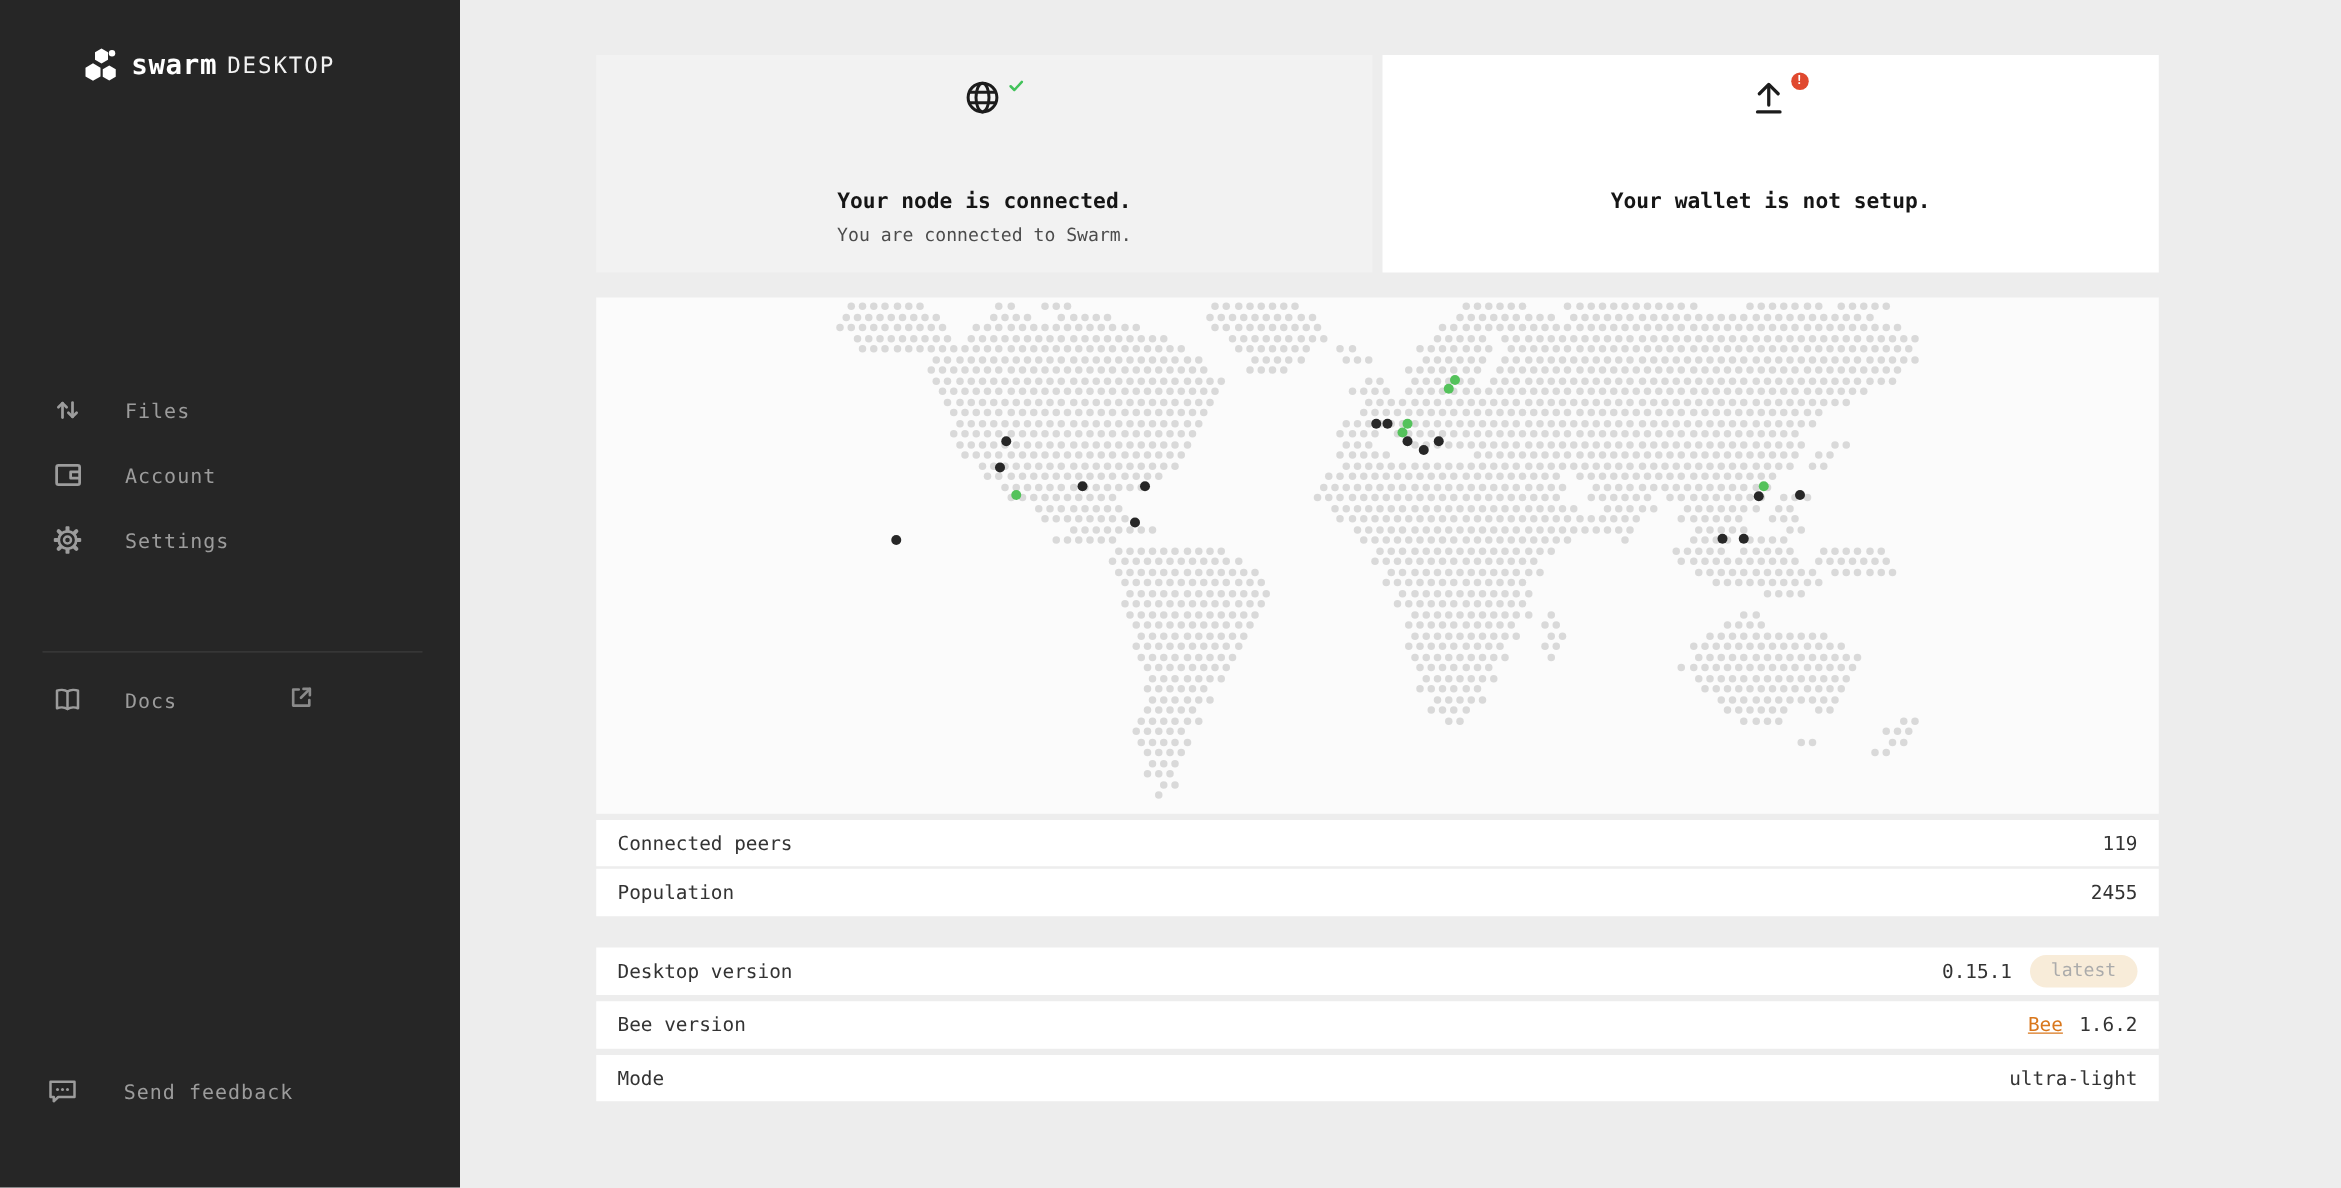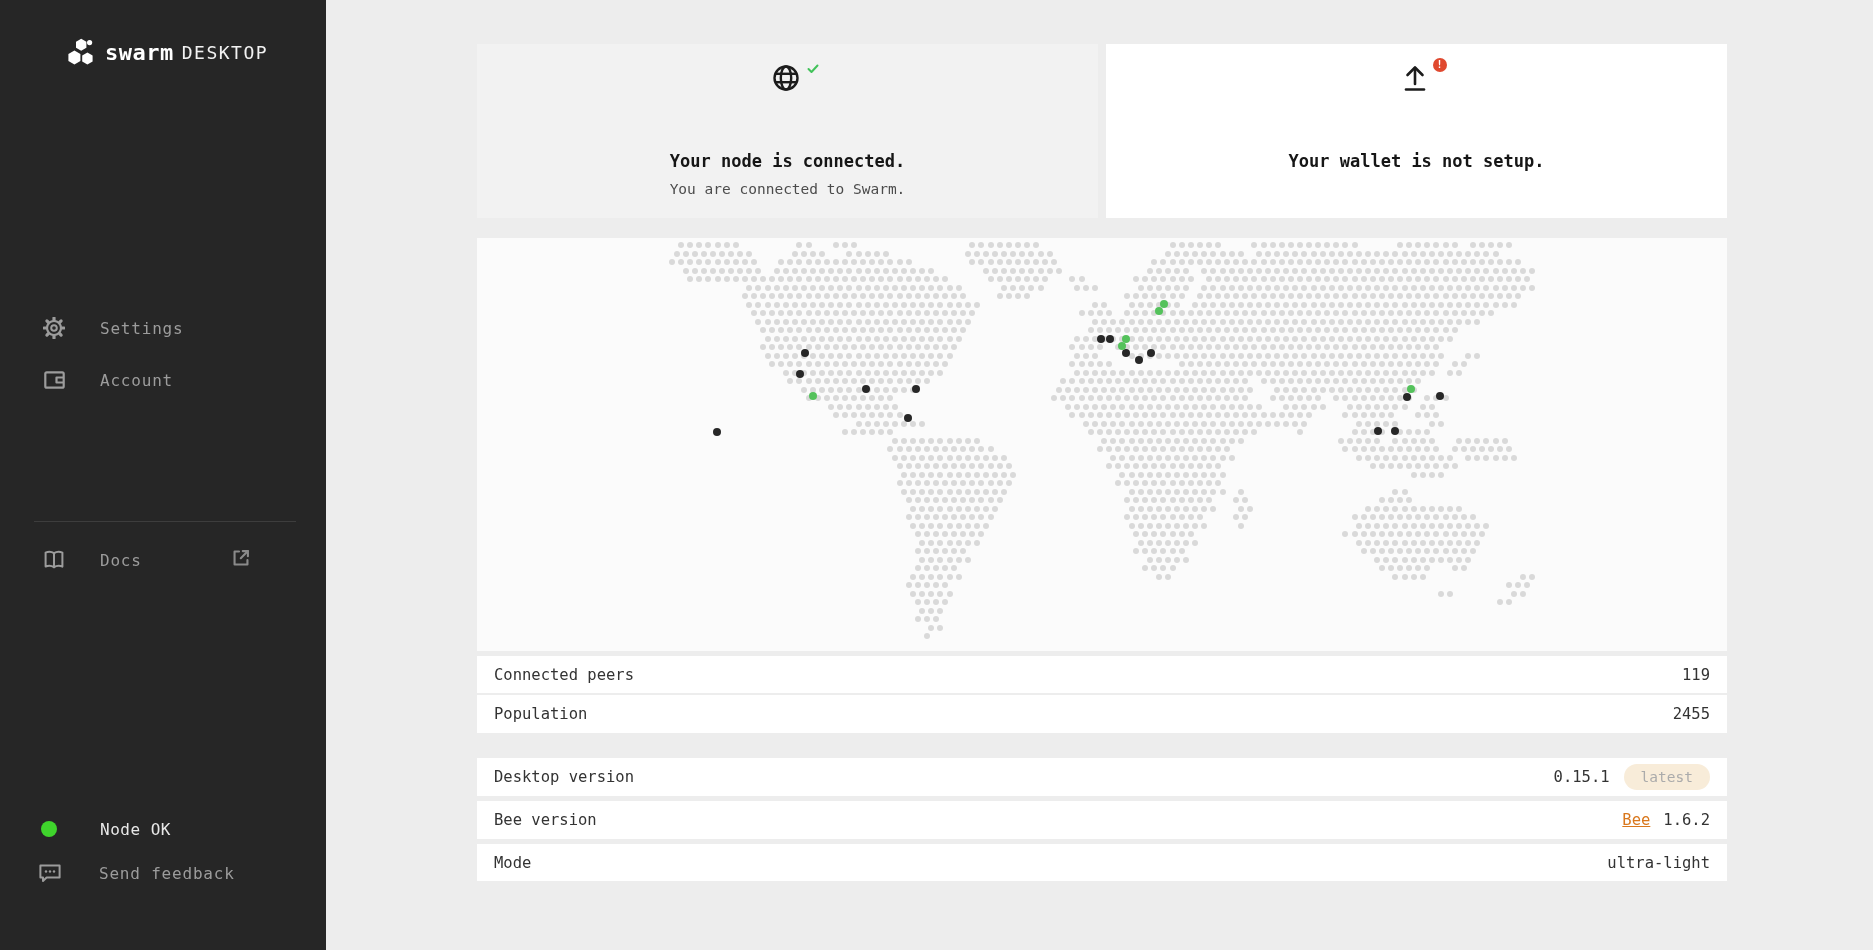--- a/index.html
+++ b/index.html
@@ -1,21 +1,21 @@
 <!DOCTYPE html>
 <html><head>
 <meta charset="utf-8">
 <style>
   html,body{margin:0;padding:0;}
   body{
     width:1873px;height:950px;position:relative;overflow:hidden;
     background:#ededed;font-family:"DejaVu Sans Mono","Liberation Mono",monospace;
   }
   
-  .sidebar{position:absolute;top:0;left:0;bottom:0;width:326px;background:#262626;}
+  .sidebar{position:absolute;top:0;left:0;bottom:0;width:326px;background:#262626;padding-left:42px;}
   .logo{position:absolute;top:38px;left:66px;display:flex;align-items:center;}
   .logo svg{display:block;}
   .logo .brand{color:#ffffff;font-weight:700;font-size:22px;margin-left:9px;letter-spacing:0.5px;}
   .logo .suffix{color:#f2f2f2;font-weight:400;font-size:18px;margin-left:8px;letter-spacing:1.5px;}
   .nav{position:absolute;top:302px;left:0;right:0;}
   .nav-item{position:relative;height:52px;display:flex;align-items:center;color:#9c9c9c;cursor:pointer;}
   .nav-item .icn{width:24px;margin-left:42px;display:flex;justify-content:center;align-items:center;}
   .nav-item .lbl{margin-left:34px;font-size:16px;letter-spacing:0.8px;}
   .nav-item.active{background:#323232;color:#ededed;}
   .nav-item.active::before{content:"";position:absolute;left:0;top:0;bottom:0;width:5px;background:#de8214;}
@@ -76,45 +76,56 @@
         <circle cx="23.6" cy="4.6" r="2.6"></circle>
       </svg>
     </span>
     <span class="brand">swarm</span>
     <span class="suffix">DESKTOP</span>
   </div>
 
   <div class="nav">
     <div class="nav-item">
       <span class="icn">
+        <svg width="20" height="20" viewBox="0 0 20 20" fill="none" stroke="currentColor" stroke-width="2.2" stroke-linecap="round" stroke-linejoin="round">
+          <path d="M6 16 V4.5"></path>
+            <path d="M2.7 7.8 L6 4.5 L9.3 7.8"></path>
+          <path d="M14 4 V15.5"></path>
+            <path d="M10.7 12.2 L14 15.5 L17.3 12.2"></path>
+        </svg>
+      </span>
+      <span class="lbl">Files</span>
+    </div>
+    <div class="nav-item">
+      <span class="icn">
+        <svg width="21" height="18" viewBox="0 0 21 18" fill="none" stroke="currentColor" stroke-width="2.2" stroke-linejoin="round">
+          <rect x="1.3" y="1.3" width="18.4" height="15.4" rx="1.5"></rect>
+          <path d="M19.5 6.5 H12.5 V11.5 H19.5"></path>
+        </svg>
+      </span>
+      <span class="lbl">Account</span>
+    </div>
+    <div class="nav-item">
+      <span class="icn">
         <svg width="22" height="22" viewBox="0 0 22 22" fill="none" stroke="currentColor" stroke-linecap="round">
           <circle cx="11" cy="11" r="7" stroke-width="2.2"></circle>
           <circle cx="11" cy="11" r="2.8" stroke-width="2"></circle>
           <g stroke-width="3.2">
             <path d="M21 11 H18.6"></path>
               <path d="M18.1 18.1 L16.4 16.4"></path>
             <path d="M11 21 V18.6"></path>
               <path d="M3.9 18.1 L5.6 16.4"></path>
             <path d="M1 11 H3.4"></path>
               <path d="M3.9 3.9 L5.6 5.6"></path>
             <path d="M11 1 V3.4"></path>
               <path d="M18.1 3.9 L16.4 5.6"></path>
           </g>
         </svg>
       </span>
       <span class="lbl">Settings</span>
-    </div>
-    <div class="nav-item">
-      <span class="icn">
-        <svg width="21" height="18" viewBox="0 0 21 18" fill="none" stroke="currentColor" stroke-width="2.2" stroke-linejoin="round">
-          <rect x="1.3" y="1.3" width="18.4" height="15.4" rx="1.5"></rect>
-          <path d="M19.5 6.5 H12.5 V11.5 H19.5"></path>
-        </svg>
-      </span>
-      <span class="lbl">Account</span>
     </div>
   </div>
 
   <div class="docs-divider"></div>
 
   <div class="docs-item">
     <span class="icn">
       <svg width="22" height="20" viewBox="0 0 22 20" fill="none" stroke="currentColor" stroke-width="2" stroke-linejoin="round" stroke-linecap="round">
         <path d="M11 3.2 C8.6 1.6 4.8 1.6 2.6 2.6 V16.6 C4.8 15.6 8.6 15.6 11 17.2 C13.4 15.6 17.2 15.6 19.4 16.6 V2.6 C17.2 1.6 13.4 1.6 11 3.2 Z"></path>
         <path d="M11 3.2 V17.2"></path>
@@ -123,24 +134,20 @@
     <span class="lbl">Docs</span>
     <span class="ext">
       <svg width="20" height="20" viewBox="0 0 18 18" fill="none" stroke="currentColor" stroke-width="1.9" stroke-linecap="round" stroke-linejoin="round">
         <path d="M7.2 3.2 H3.2 V14.8 H14.8 V10.8"></path>
         <path d="M8.8 9.2 L15.2 2.8"></path>
           <path d="M10.6 2.8 H15.2 V7.4"></path>
       </svg>
     </span>
   </div>
 
-  <div class="side-status">
-    <span class="ok-dot"></span>
-    <span class="lbl">Node OK</span>
-  </div>
 
   <div class="side-feedback">
     <span class="icn">
       <svg width="22" height="19" viewBox="0 0 22 19" fill="none" stroke="currentColor" stroke-width="2" stroke-linejoin="round">
         <path d="M1.4 1.4 H20.6 V13.6 H7.6 L4 17 V13.6 H1.4 Z"></path>
         <g fill="currentColor" stroke="none">
           <circle cx="7" cy="7.5" r="1.2"></circle>
             <circle cx="11" cy="7.5" r="1.2"></circle>
             <circle cx="15" cy="7.5" r="1.2"></circle>
         </g>

